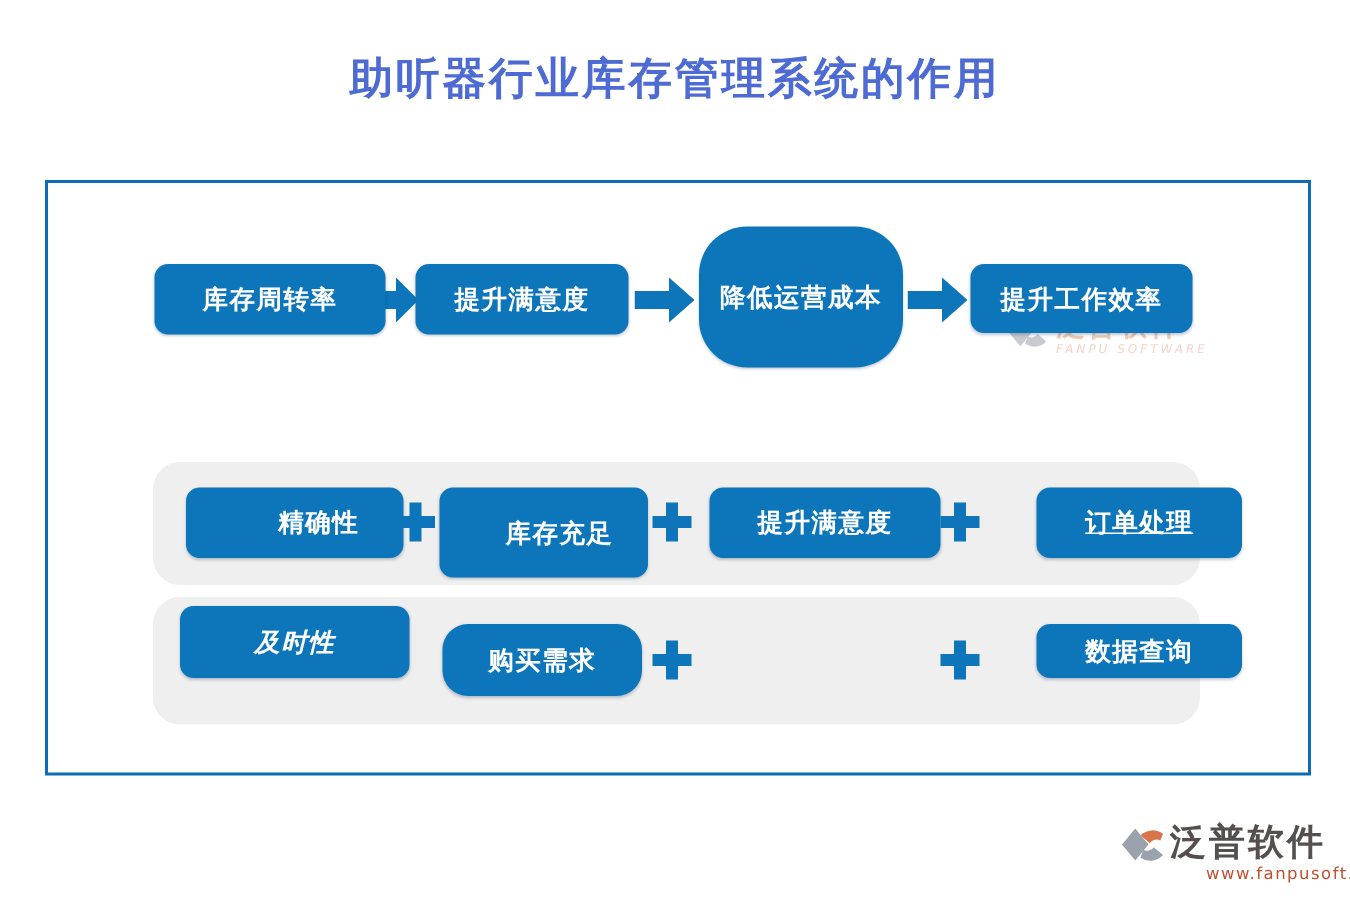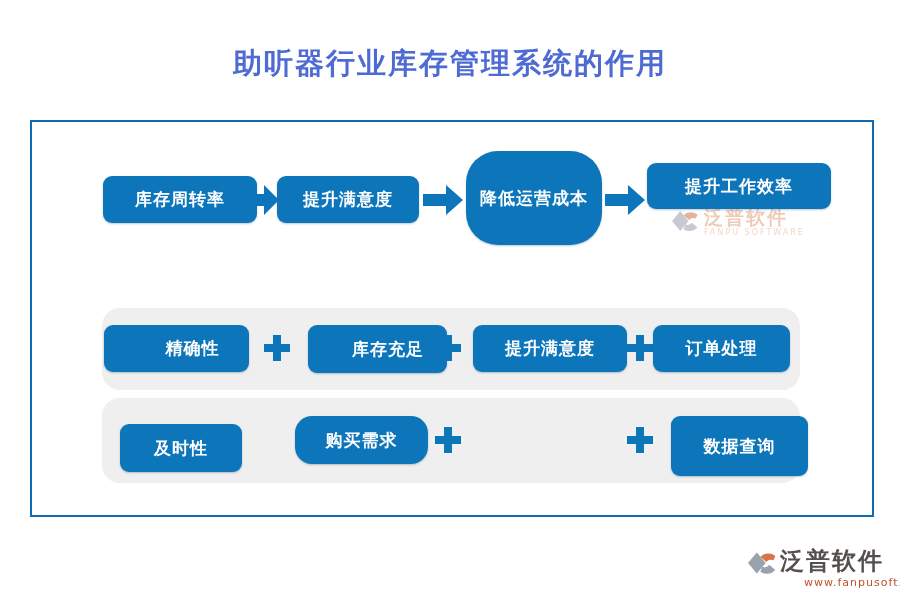--- a/index.html
+++ b/index.html
@@ -7,21 +7,21 @@
   .stage {
     position: relative;
     width: 900px;
     height: 600px;
     background: #ffffff;
     overflow: hidden;
     font-family: "DejaVu Serif", "Liberation Serif", serif;
   }
   .page-title {
     position: absolute;
-    left: 0; top: 44px;
+    left: 0; top: 33px;
     width: 100%;
     text-align: center;
     font-size: 29px;
     font-weight: bold;
     color: #4e6bd3;
     letter-spacing: 2px;
   }
   .frame {
     position: absolute;
     left: 30px; top: 120px;
@@ -74,20 +74,21 @@
     font-weight: bold;
     color: #e2a17c;
     letter-spacing: 2px;
     line-height: 22px;
   }
   .watermark .wm-text-en {
     font-family: "DejaVu Sans", "Liberation Sans", sans-serif;
     font-size: 8px;
     color: #e8b29a;
     letter-spacing: 2px;
+    font-style: italic;
   }
   .footer-brand {
     position: absolute;
     left: 748px; top: 547px;
     display: flex;
     align-items: flex-start;
     z-index: 4;
   }
   .footer-brand .brand-cn {
     font-size: 24px;
@@ -126,51 +127,51 @@
   <svg class="flow-arrow" style="left:423px; top:184px;" width="40" height="32" viewBox="0 0 40 32">
     <polygon points="0,10 23,10 23,1 40,16 23,31 23,22 0,22" fill="#0d76bb"></polygon>
   </svg>
 
   <div class="blue-box big-box" style="left:466px; top:151px; width:136px; height:94px;">降低运营成本</div>
 
   <svg class="flow-arrow" style="left:605px; top:184px;" width="40" height="32" viewBox="0 0 40 32">
     <polygon points="0,10 23,10 23,1 40,16 23,31 23,22 0,22" fill="#0d76bb"></polygon>
   </svg>
 
-  <div class="blue-box" style="left:647px; top:163px; width:184px; height:46px;">提升工作效率</div>
+  <div class="blue-box" style="left:647px; top:176px; width:148px; height:46px;">提升工作效率</div>
 
   <div class="watermark">
     <svg width="28" height="30" viewBox="0 0 34 34">
       <polygon points="0,17 10,5 20,17 10,29" fill="#9aa2ad"></polygon>
       <path d="M31,9 A13,13 0 0 0 14,10 L21,16 A6,6 0 0 1 29,14 Z" fill="#d8734a"></path>
       <path d="M14,27 A13,13 0 0 0 31,25 L24,19 A6,6 0 0 1 16,21 Z" fill="#9aa2ad"></path>
     </svg>
     <div style="margin-left:4px;">
       <div class="wm-text-cn">泛普软件</div>
       <div class="wm-text-en">FANPU SOFTWARE</div>
     </div>
   </div>
 
   <div class="panel" style="left:102px; top:308px; width:698px; height:82px;"></div>
 
-  <div class="blue-box" style="left:104px; top:325px; width:145px; height:47px;padding-left:32px;">精确性</div>
+  <div class="blue-box" style="left:124px; top:325px; width:145px; height:47px;padding-left:32px;">精确性</div>
   <span class="plus-icon" style="left:264px; top:335px;"></span>
-  <div class="blue-box" style="left:308px; top:325px; width:139px; height:48px;padding-left:21px;">库存充足</div>
+  <div class="blue-box" style="left:293px; top:325px; width:139px; height:60px;padding-left:21px;">库存充足</div>
   <span class="plus-icon" style="left:435px; top:335px;"></span>
   <div class="blue-box" style="left:473px; top:325px; width:154px; height:47px;">提升满意度</div>
   <span class="plus-icon" style="left:627px; top:335px;"></span>
-  <div class="blue-box" style="left:653px; top:325px; width:137px; height:47px;">订单处理</div>
+  <div class="blue-box" style="left:691px; top:325px; width:137px; height:47px;text-decoration:underline;">订单处理</div>
 
   <div class="panel" style="left:102px; top:398px; width:698px; height:85px;"></div>
 
-  <div class="blue-box" style="left:120px; top:424px; width:122px; height:48px;">及时性</div>
+  <div class="blue-box" style="left:120px; top:404px; width:153px; height:48px;font-style:italic;">及时性</div>
   <div class="blue-box" style="left:295px; top:416px; width:133px; height:48px;border-radius:17px;">购买需求</div>
   <span class="plus-icon" style="left:435px; top:427px;"></span>
   <span class="plus-icon" style="left:627px; top:427px;"></span>
-  <div class="blue-box" style="left:671px; top:416px; width:137px; height:60px;">数据查询</div>
+  <div class="blue-box" style="left:691px; top:416px; width:137px; height:36px;">数据查询</div>
 
   <div class="footer-brand">
     <svg width="30" height="32" viewBox="0 0 34 34">
       <polygon points="0,17 10,5 20,17 10,29" fill="#9aa2ad"></polygon>
       <path d="M31,9 A13,13 0 0 0 14,10 L21,16 A6,6 0 0 1 29,14 Z" fill="#d8734a"></path>
       <path d="M14,27 A13,13 0 0 0 31,25 L24,19 A6,6 0 0 1 16,21 Z" fill="#9aa2ad"></path>
     </svg>
     <div style="position:relative; margin-left:2px;">
       <div class="brand-cn">泛普软件</div>
       <div class="brand-url">www.fanpusoft.com</div>

